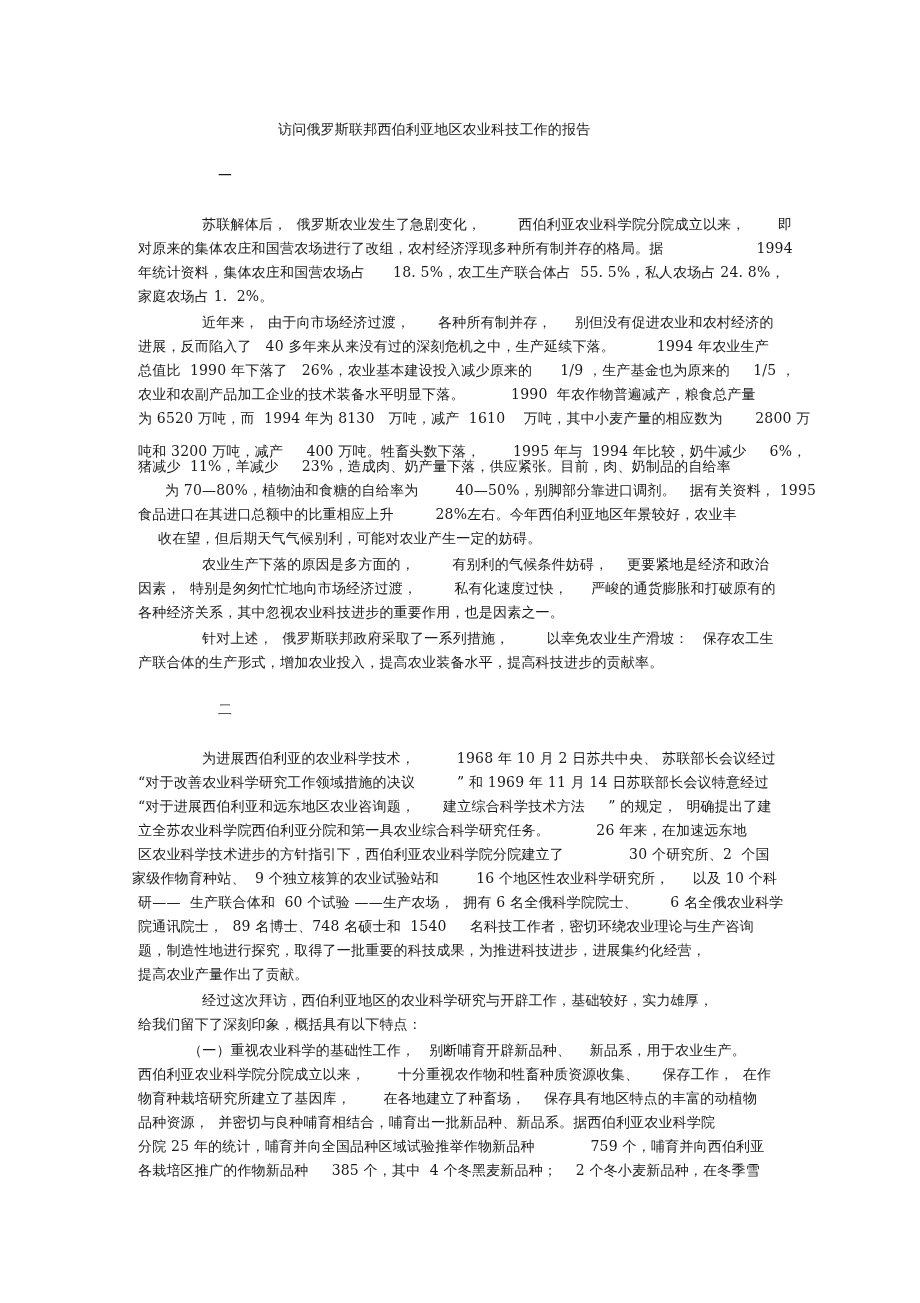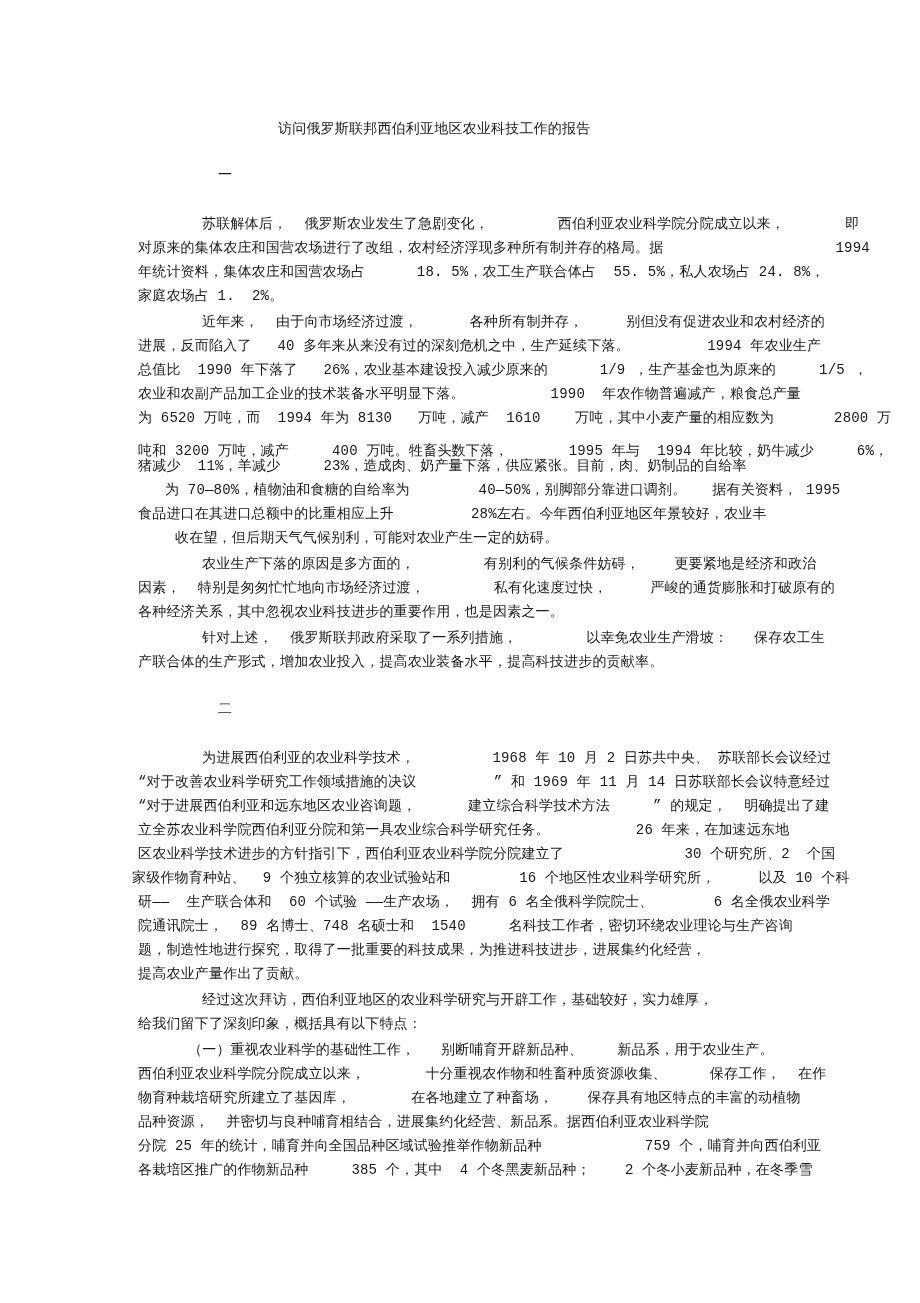--- a/index.html
+++ b/index.html
@@ -1,18 +1,18 @@
 <!DOCTYPE html>
 <html><head>
 <meta charset="utf-8">
 <style>
   html, body { margin: 0; padding: 0; background: #ffffff; }
   body { width: 920px; height: 1303px; position: relative; overflow: hidden;
          font-family: "DejaVu Serif", "Liberation Serif", serif; color: #1a1a1a; }
-  .page { position: absolute; left: 0; top: 0; width: 728px; height: 1303px; font-family: Liberation Mono, monospace; }
+  .page { position: absolute; left: 0; top: 0; width: 728px; height: 1303px; }
   .line { position: absolute; left: 138px; font-size: 14px; line-height: 18px;
           white-space: pre; letter-spacing: 0.2px; }
   .title1 { left: 278px; top: 120px; }
   .title2 { left: 172px; top: 144px; }
   .sec { left: 218px; }
 </style>
 </head>
 <body>
 
 <div class="page" id="page">
@@ -26,38 +26,38 @@
       <div class="line" style="top: 287px; left: 138px;">家庭农场占 1.  2%。</div>
       <div class="line" style="top: 313px; left: 202px;">近年来，  由于向市场经济过渡，      各种所有制并存，     别但没有促进农业和农村经济的</div>
       <div class="line" style="top: 337px; left: 138px;">进展，反而陷入了   40 多年来从来没有过的深刻危机之中，生产延续下落。         1994 年农业生产</div>
       <div class="line" style="top: 361px; left: 138px;">总值比  1990 年下落了   26%，农业基本建设投入减少原来的      1/9 ，生产基金也为原来的     1/5 ，</div>
       <div class="line" style="top: 385px; left: 138px;">农业和农副产品加工企业的技术装备水平明显下落。          1990  年农作物普遍减产，粮食总产量</div>
       <div class="line" style="top: 409px; left: 138px;">为 6520 万吨，而  1994 年为 8130   万吨，减产  1610    万吨，其中小麦产量的相应数为       2800 万</div>
       <div class="line" style="top: 424px; left: 138px; margin-top: 18px;">吨和 3200 万吨，减产     400 万吨。牲畜头数下落，       1995 年与  1994 年比较，奶牛减少     6%，</div>
       <div class="line" style="top: 457px; left: 138px;">猪减少  11%，羊减少     23%，造成肉、奶产量下落，供应紧张。目前，肉、奶制品的自给率</div>
       <div class="line" style="top: 481px; left: 138px; margin-left: 27px;">为 70—80%，植物油和食糖的自给率为        40—50%，别脚部分靠进口调剂。   据有关资料， 1995</div>
       <div class="line" style="top: 505px; left: 138px;">食品进口在其进口总额中的比重相应上升         28%左右。今年西伯利亚地区年景较好，农业丰</div>
-      <div class="line" style="top: 529px; left: 152px; padding-left: 23px;">收在望，但后期天气气候别利，可能对农业产生一定的妨碍。</div>
+      <div class="line" style="top: 529px; left: 135px; padding-left: 23px;">收在望，但后期天气气候别利，可能对农业产生一定的妨碍。</div>
       <div class="line" style="top: 555px; left: 202px;">农业生产下落的原因是多方面的，        有别利的气候条件妨碍，    更要紧地是经济和政治</div>
       <div class="line" style="top: 579px; left: 138px;">因素，  特别是匆匆忙忙地向市场经济过渡，        私有化速度过快，     严峻的通货膨胀和打破原有的</div>
       <div class="line" style="top: 603px; left: 138px;">各种经济关系，其中忽视农业科技进步的重要作用，也是因素之一。</div>
       <div class="line" style="top: 629px; left: 202px;">针对上述，  俄罗斯联邦政府采取了一系列措施，        以幸免农业生产滑坡：   保存农工生</div>
       <div class="line" style="top: 653px; left: 138px;">产联合体的生产形式，增加农业投入，提高农业装备水平，提高科技进步的贡献率。</div>
       <div class="line" style="top: 749px; left: 202px;">为进展西伯利亚的农业科学技术，         1968 年 10 月 2 日苏共中央、 苏联部长会议经过</div>
       <div class="line" style="top: 773px; left: 138px;">“对于改善农业科学研究工作领域措施的决议         ” 和 1969 年 11 月 14 日苏联部长会议特意经过</div>
       <div class="line" style="top: 797px; left: 138px;">“对于进展西伯利亚和远东地区农业咨询题，      建立综合科学技术方法     ” 的规定，  明确提出了建</div>
       <div class="line" style="top: 821px; left: 138px;">立全苏农业科学院西伯利亚分院和第一具农业综合科学研究任务。          26 年来，在加速远东地</div>
       <div class="line" style="top: 845px; left: 138px;">区农业科学技术进步的方针指引下，西伯利亚农业科学院分院建立了              30 个研究所、2  个国</div>
       <div class="line" style="top: 869px; left: 132px;">家级作物育种站、  9 个独立核算的农业试验站和        16 个地区性农业科学研究所，     以及 10 个科</div>
       <div class="line" style="top: 893px; left: 138px; text-align: right;">研——  生产联合体和  60 个试验 ——生产农场，  拥有 6 名全俄科学院院士、       6 名全俄农业科学</div>
       <div class="line" style="top: 917px; left: 138px;">院通讯院士，  89 名博士、748 名硕士和  1540     名科技工作者，密切环绕农业理论与生产咨询</div>
       <div class="line" style="top: 941px; left: 138px;">题，制造性地进行探究，取得了一批重要的科技成果，为推进科技进步，进展集约化经营，</div>
       <div class="line" style="top: 965px; left: 138px;">提高农业产量作出了贡献。</div>
       <div class="line" style="top: 991px; left: 202px;">经过这次拜访，西伯利亚地区的农业科学研究与开辟工作，基础较好，实力雄厚，</div>
       <div class="line" style="top: 1015px; left: 138px;">给我们留下了深刻印象，概括具有以下特点：</div>
       <div class="line" style="top: 1041px; left: 188px;">（一）重视农业科学的基础性工作，   别断哺育开辟新品种、    新品系，用于农业生产。</div>
       <div class="line" style="top: 1065px; left: 138px;">西伯利亚农业科学院分院成立以来，       十分重视农作物和牲畜种质资源收集、     保存工作，  在作</div>
       <div class="line" style="top: 1089px; left: 138px;">物育种栽培研究所建立了基因库，       在各地建立了种畜场，    保存具有地区特点的丰富的动植物</div>
-      <div class="line" style="top: 1113px; left: 138px;">品种资源，  并密切与良种哺育相结合，进展集约化经营、新品系。据西伯利亚农业科学院</div>
+      <div class="line" style="top: 1113px; left: 138px;">品种资源，  并密切与良种哺育相结合，哺育出一批新品种、新品系。据西伯利亚农业科学院</div>
       <div class="line" style="top: 1137px; left: 138px;">分院 25 年的统计，哺育并向全国品种区域试验推举作物新品种            759 个，哺育并向西伯利亚</div>
       <div class="line" style="top: 1161px; left: 138px;">各栽培区推广的作物新品种     385 个，其中  4 个冬黑麦新品种；    2 个冬小麦新品种，在冬季雪</div>
     </div>
 </div>
 
 </body></html>

